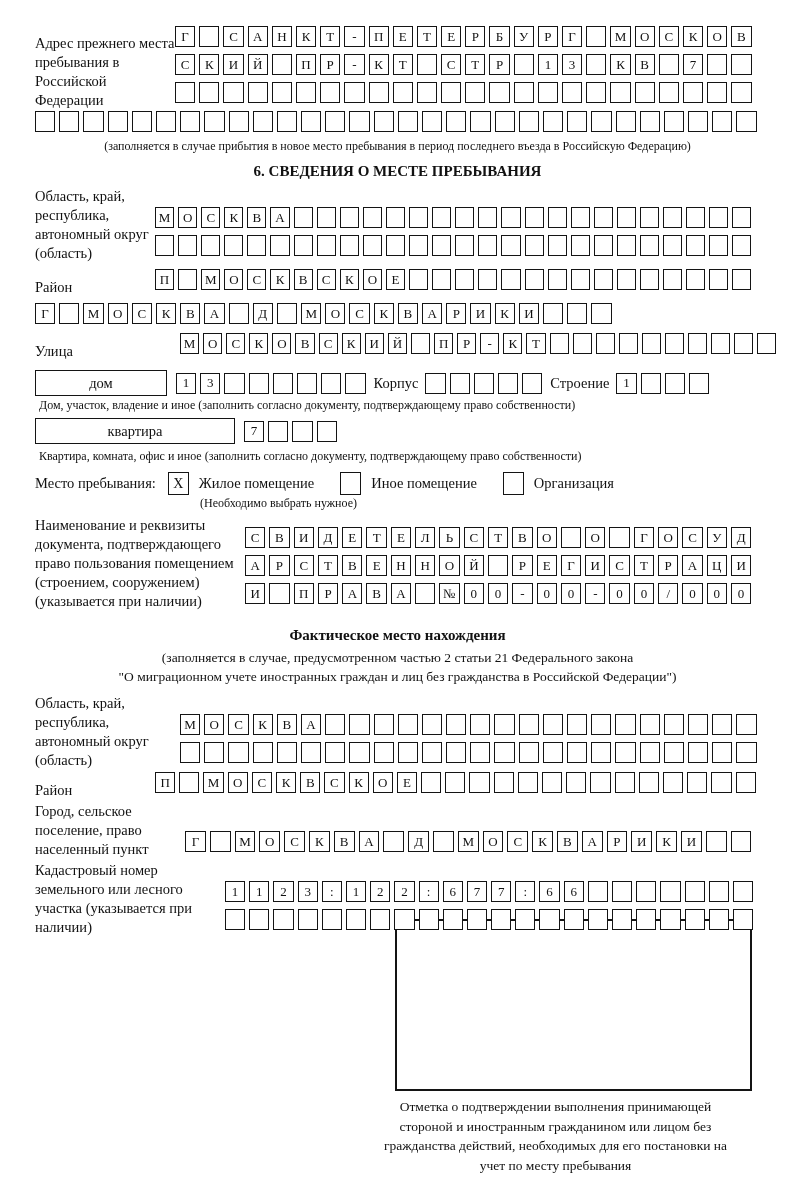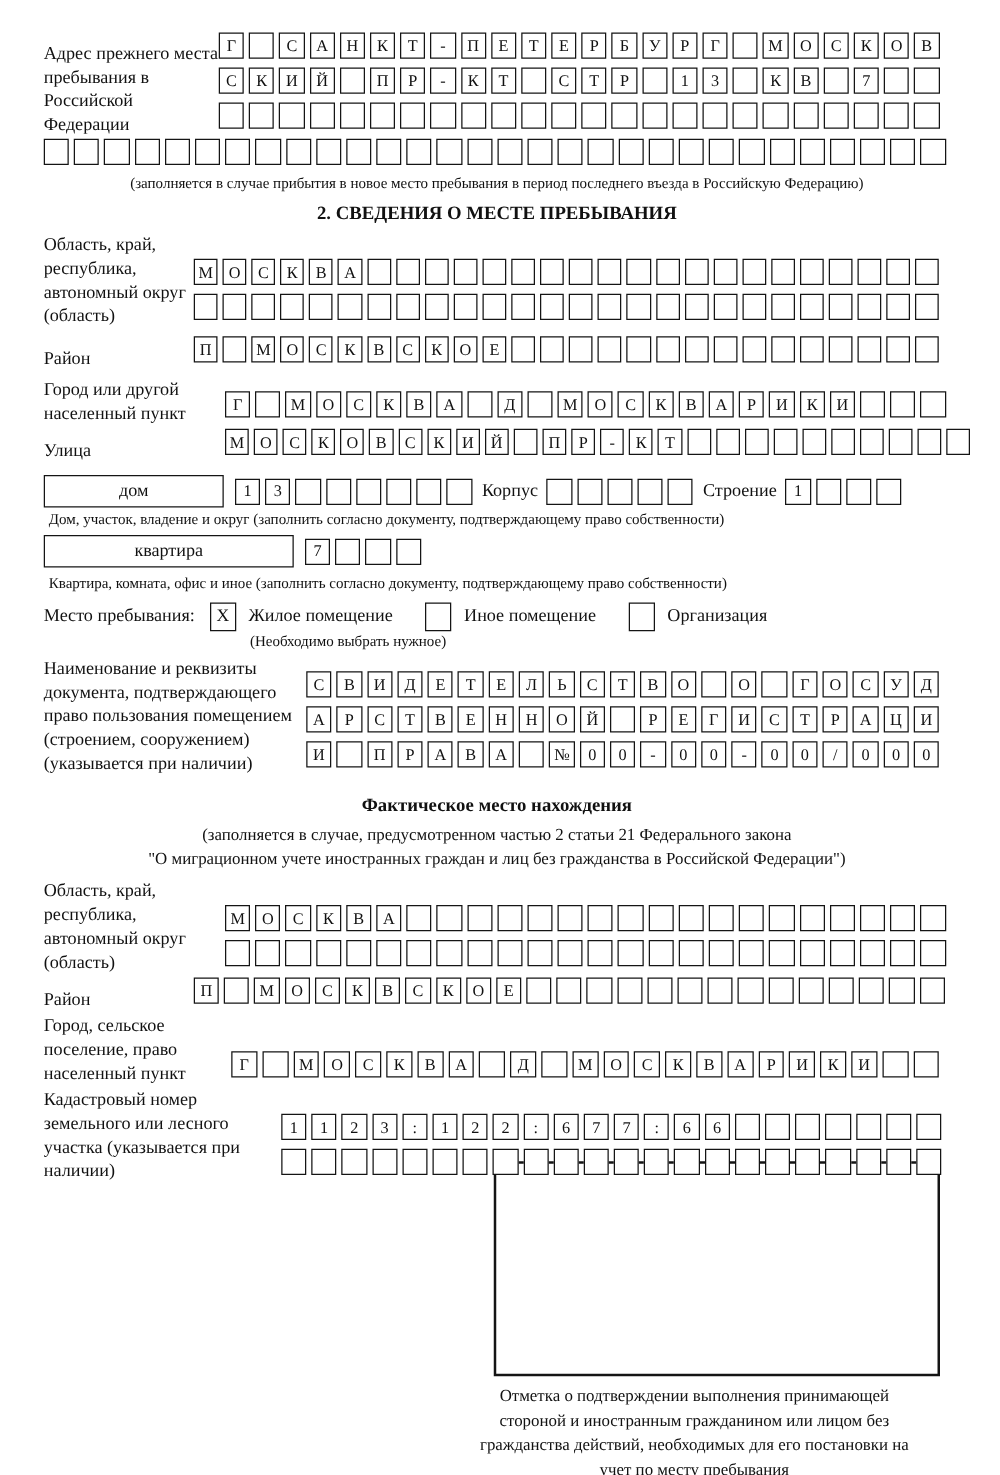--- a/index.html
+++ b/index.html
@@ -22,21 +22,21 @@
   .p25 .cell{width:20.8px;}
   .doc .cell{width:20.3px;}
 
   .caption{font-size:12px;margin-top:2px;}
   .caption.center{text-align:center;}
   .sec-title{font-size:15px;font-weight:bold;text-align:center;margin-top:9px;}
 
   .domrow{display:flex;align-items:center;margin-top:9px;}
   .widebox{box-sizing:border-box;border:1.8px solid #141414;height:26px;display:flex;
            align-items:center;justify-content:center;font-size:14.5px;flex:none;}
-  .dombox{width:144px;margin-right:9px;}
+  .dombox{width:132px;margin-right:9px;}
   .kvbox{width:200px;margin-right:9px;}
   .inline-lbl{font-size:14.5px;margin:0 7px 0 4px;flex:none;}
 
   .mestorow{display:flex;align-items:center;margin-top:8px;font-size:14.5px;}
   .checkbox{box-sizing:border-box;width:21px;height:23px;border:1.6px solid #141414;
             display:flex;align-items:center;justify-content:center;font-size:14px;flex:none;}
   .mestorow .opt-label{margin:0 26px 0 10px;}
   .hint{font-size:12px;margin:1px 0 0 165px;}
 
   .center-cap{font-size:13.5px;text-align:center;margin-top:4px;line-height:19px;}
@@ -161,21 +161,21 @@
         <span class="cell"></span>
         <span class="cell"></span>
         <span class="cell"></span>
         <span class="cell"></span>
         <span class="cell"></span>
         <span class="cell"></span>
       </div>
   </div>
   <div class="caption center">(заполняется в случае прибытия в новое место пребывания в период последнего въезда в Российскую Федерацию)</div>
 
-  <div class="sec-title">2. СВЕДЕНИЯ О МЕСТЕ ПРЕБЫВАНИЯ</div>
+  <div class="sec-title">6. СВЕДЕНИЯ О МЕСТЕ ПРЕБЫВАНИЯ</div>
 
   <div class="field" style="margin-top:7px;">
     <div class="flabel w120">Область, край, республика, автономный округ (область)</div>
     <div class="cellgroup p23">
       <div class="cellrow">
           <span class="cell">М</span>
           <span class="cell">О</span>
           <span class="cell">С</span>
           <span class="cell">К</span>
           <span class="cell">В</span>
@@ -260,21 +260,20 @@
           <span class="cell"></span>
           <span class="cell"></span>
           <span class="cell"></span>
           <span class="cell"></span>
           <span class="cell"></span>
         </div>
     </div>
   </div>
 
   <div class="field">
-    <div class="flabel w145">Город или другой населенный пункт</div>
     <div class="cellgroup p24">
       <div class="cellrow">
           <span class="cell">Г</span>
           <span class="cell"></span>
           <span class="cell">М</span>
           <span class="cell">О</span>
           <span class="cell">С</span>
           <span class="cell">К</span>
           <span class="cell">В</span>
           <span class="cell">А</span>
@@ -359,21 +358,21 @@
     <div class="inline-lbl">Строение</div>
     <div class="cellgroup p24">
       <div class="cellrow" style="margin-bottom:0;">
           <span class="cell">1</span>
           <span class="cell"></span>
           <span class="cell"></span>
           <span class="cell"></span>
         </div>
     </div>
   </div>
-  <div class="caption" style="margin-left:4px;">Дом, участок, владение и округ (заполнить согласно документу, подтверждающему право собственности)</div>
+  <div class="caption" style="margin-left:4px;">Дом, участок, владение и иное (заполнить согласно документу, подтверждающему право собственности)</div>
 
   <div class="domrow" style="margin-top:5px;">
     <div class="widebox kvbox">квартира</div>
     <div class="cellgroup p24">
       <div class="cellrow" style="margin-bottom:0;">
           <span class="cell">7</span>
           <span class="cell"></span>
           <span class="cell"></span>
           <span class="cell"></span>
         </div>

